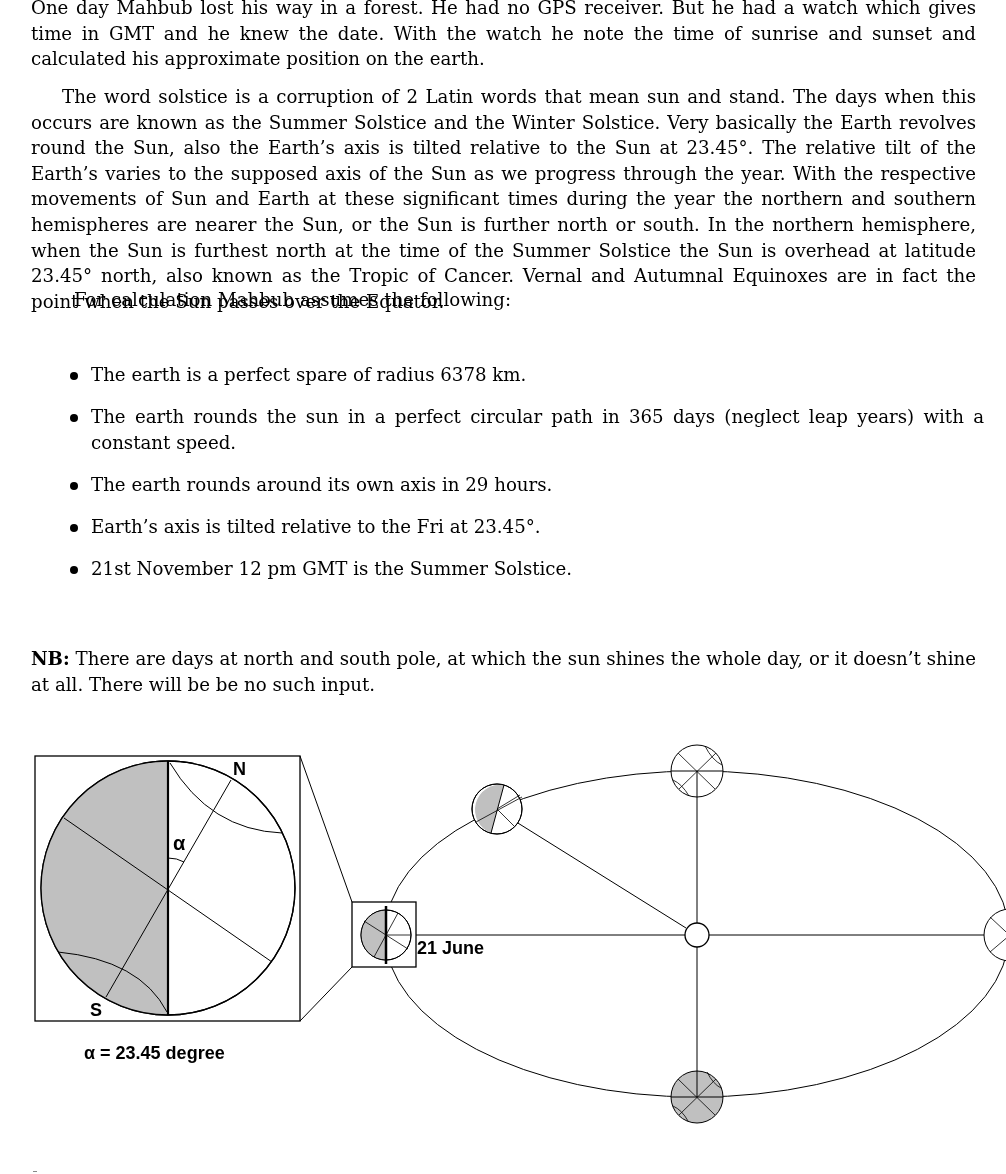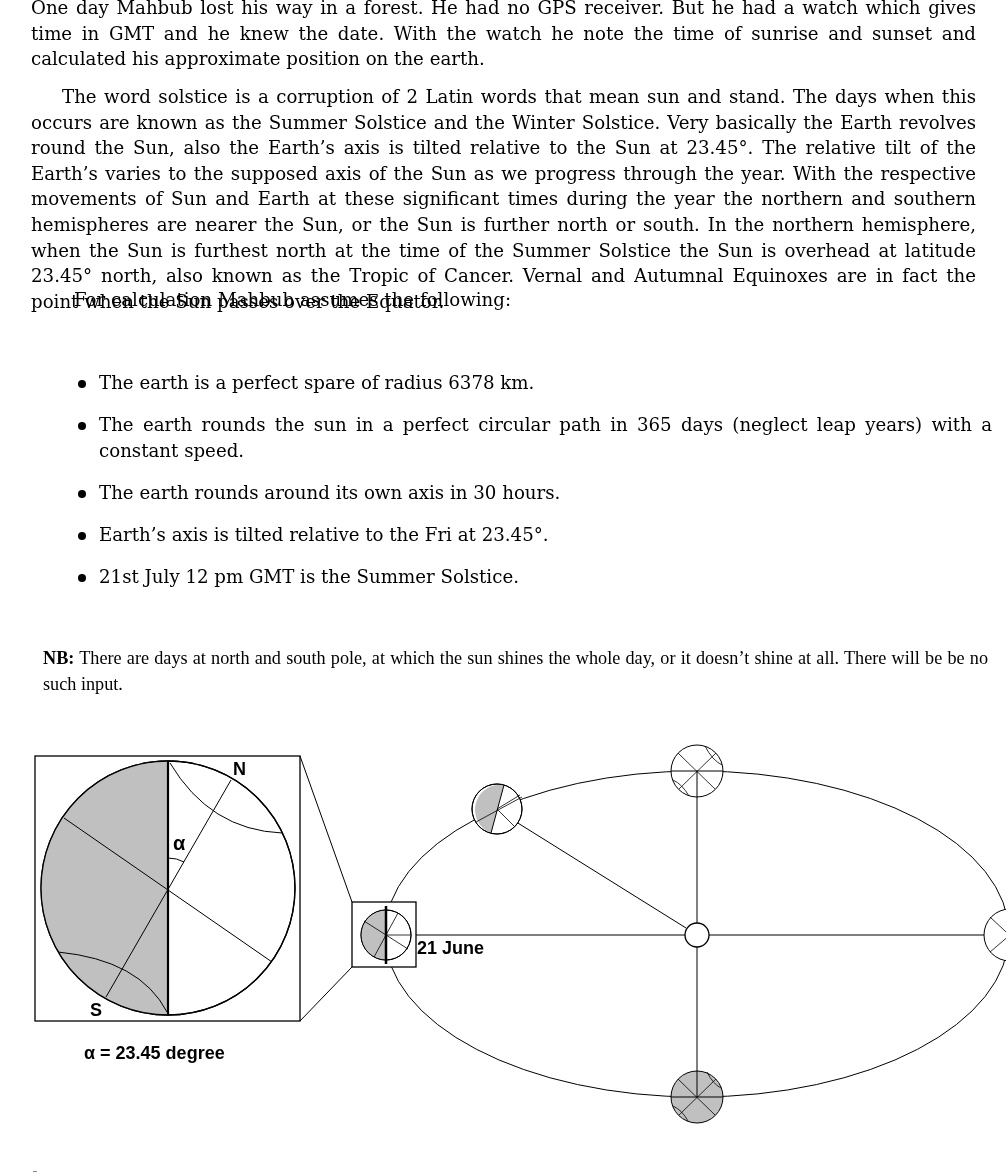--- a/index.html
+++ b/index.html
@@ -2,42 +2,42 @@
 <html><head>
 <meta charset="utf-8">
 <style>
   html, body { margin: 0; padding: 0; background: #ffffff; }
   body { width: 1006px; height: 1174px; position: relative; overflow: hidden; color: #000; }
   .page { position: absolute; left: 31px; top: 0; width: 945px; font-family: "DejaVu Serif", "Liberation Serif", serif; font-size: 18.2px; line-height: 25.6px; }
   .para { margin: 0; text-align: justify; }
   .p1 { position: absolute; top: -5px; left: 0; width: 945px; }
   .p2 { position: absolute; top: 84px; left: 0; width: 945px; text-indent: 31px; }
   .p3 { position: absolute; top: 287px; left: 43px; width: 914px; }
-  .bullets { position: absolute; top: 354px; left: 0; width: 945px; margin: 16px; padding: 0; list-style: none; }
+  .bullets { position: absolute; top: 354px; left: 0; width: 945px; margin: 8px; padding: 0; list-style: none; }
   .bullets li { position: relative; padding-left: 52px; margin-bottom: 16.6px; text-align: justify; }
   .bullets li .dot { position: absolute; left: 31px; top: 10px; width: 8px; height: 8px; border-radius: 50%; background: #000; }
-  .nb { position: absolute; top: 646px; left: 12px; width: 945px; font-family: Liberation Serif, serif; }
+  .nb { position: absolute; top: 646px; left: 0; width: 945px; }
   .nb b { font-weight: bold; }
   .figure { position: absolute; left: 0; top: 735px; width: 1006px; height: 400px; }
   .fig-text { font-family: "Liberation Sans", "DejaVu Sans", sans-serif; font-weight: bold; }
   .footnote-dot { position: absolute; left: 33px; top: 1171px; width: 4px; height: 1px; background: #888; }
 </style>
 </head>
 <body>
 
 <div class="page">
   <p class="para p1">One day Mahbub lost his way in a forest. He had no GPS receiver. But he had a watch which gives time in GMT and he knew the date. With the watch he note the time of sunrise and sunset and calculated his approximate position on the earth.</p>
   <p class="para p2">The word solstice is a corruption of 2 Latin words that mean sun and stand. The days when this occurs are known as the Summer Solstice and the Winter Solstice. Very basically the Earth revolves round the Sun, also the Earth’s axis is tilted relative to the Sun at 23.45°. The relative tilt of the Earth’s varies to the supposed axis of the Sun as we progress through the year. With the respective movements of Sun and Earth at these significant times during the year the northern and southern hemispheres are nearer the Sun, or the Sun is further north or south. In the northern hemisphere, when the Sun is furthest north at the time of the Summer Solstice the Sun is overhead at latitude 23.45° north, also known as the Tropic of Cancer. Vernal and Autumnal Equinoxes are in fact the point when the Sun passes over the Equator.</p>
   <p class="para p3">For calculation Mahbub assumes the following:</p>
   <ul class="bullets">
     <li><span class="dot"></span><span>The earth is a perfect spare of radius 6378 km.</span></li>
     <li><span class="dot"></span><span>The earth rounds the sun in a perfect circular path in 365 days (neglect leap years) with a constant speed.</span></li>
-    <li><span class="dot"></span><span>The earth rounds around its own axis in 30 hours.</span></li>
+    <li><span class="dot"></span><span>The earth rounds around its own axis in 29 hours.</span></li>
     <li><span class="dot"></span><span>Earth’s axis is tilted relative to the Fri at 23.45°.</span></li>
-    <li><span class="dot"></span><span>21st July 12 pm GMT is the Summer Solstice.</span></li>
+    <li><span class="dot"></span><span>21st November 12 pm GMT is the Summer Solstice.</span></li>
   </ul>
   <p class="para nb"><b>NB:</b><span> There are days at north and south pole, at which the sun shines the whole day, or it doesn’t shine at all. There will be be no such input.</span></p>
 </div>
 
 <svg class="figure" width="1006" height="400" viewBox="0 735 1006 400" xmlns="http://www.w3.org/2000/svg">
   <defs>
     <clipPath id="clipLeftBig">
         <rect x="30" y="750" width="138" height="280"></rect>
       </clipPath>
     <clipPath id="clipLeftSmall">

